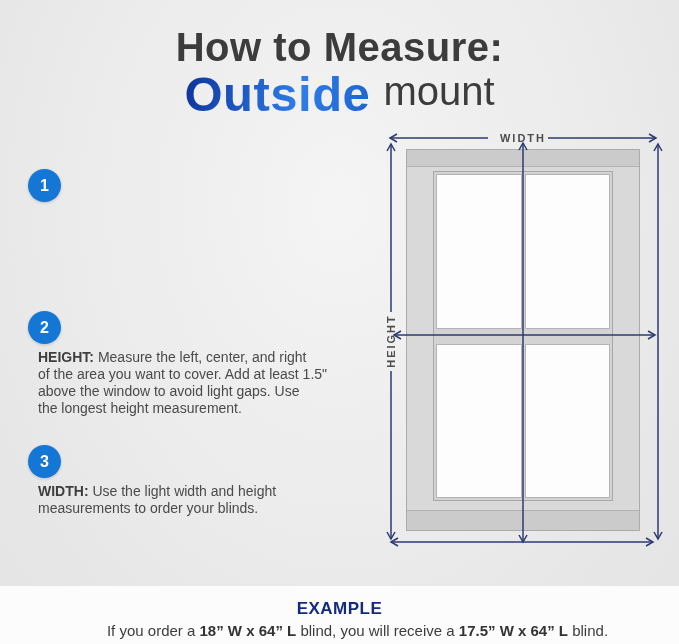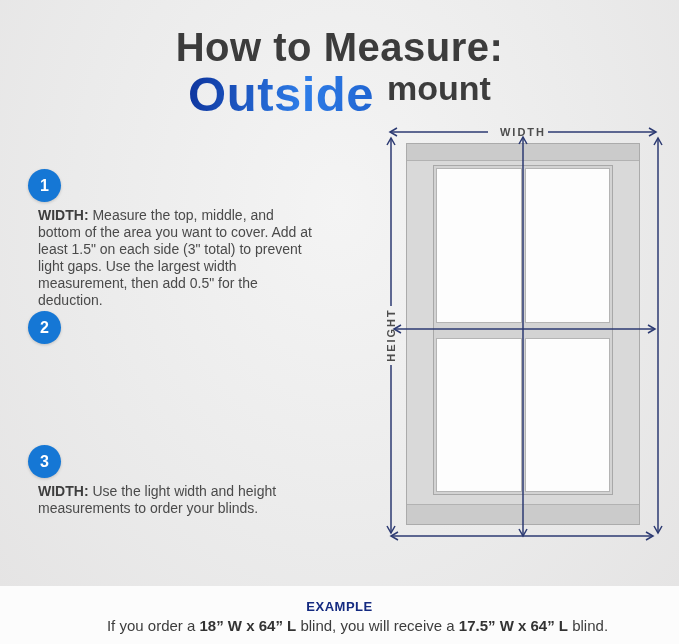--- a/index.html
+++ b/index.html
@@ -10,35 +10,35 @@
   }
   
   .title-wrap{position:absolute;top:26px;left:0;width:100%;text-align:center;}
   .title-line1{font-size:40px;font-weight:700;color:var(--title-gray);letter-spacing:.5px;line-height:42px;margin:0;}
   .title-line2{margin-top:1px;display:flex;align-items:flex-start;justify-content:center;gap:13px;}
   .title-highlight{
     font-size:49px;font-weight:800;letter-spacing:.5px;line-height:50px;
     background:linear-gradient(100deg,var(--grad-a) 0%,var(--grad-b) 62%,#1f63d0 100%);
     -webkit-background-clip:text;background-clip:text;color:transparent;
   }
-  .title-suffix{font-size:34px;font-weight:700;color:var(--title-gray);}
+  .title-suffix{font-size:40px;font-weight:400;color:var(--title-gray);}
   
   .step{position:absolute;left:28px;width:352px;}
   .step1{top:169px;} .step2{top:311px;} .step3{top:445px;}
   .badge{
     width:33px;height:33px;border-radius:50%;background:var(--accent);
     color:#fff;font-weight:700;font-size:16px;
     display:flex;align-items:center;justify-content:center;
     box-shadow:0 1px 3px rgba(0,0,0,.18);
   }
   .step-text{margin:5px 0 0 10px;font-size:14px;line-height:17px;color:#4a4a4a;}
   .step-label{font-weight:700;color:#3e3e3e;}
   .pre{white-space:pre-line;}
   
-  .diagram{position:absolute;left:385px;top:122px;width:294px;height:424px;}
+  .diagram{position:absolute;left:385px;top:128px;width:294px;height:424px;}
   .window{
     position:absolute;left:21px;top:21px;width:234px;height:382px;
     background:#d9d9d9;border:1px solid #ababab;box-sizing:border-box;
   }
   .win-top{position:absolute;left:0;right:0;top:0;height:16px;background:#cbcbcb;border-bottom:1px solid #b2b2b2;}
   .win-bottom{position:absolute;left:0;right:0;bottom:0;height:19px;background:#cbcbcb;border-top:1px solid #b2b2b2;}
   .sash{
     position:absolute;left:26px;right:26px;top:21px;bottom:29px;
     background:#d3d3d3;border:1px solid #a8a8a8;padding:2px;box-sizing:border-box;
     display:grid;grid-template-columns:1fr 1fr;grid-template-rows:1fr 1fr;
@@ -50,49 +50,47 @@
     position:absolute;font-size:11px;font-weight:600;color:#4d4d4d;
     letter-spacing:2px;white-space:nowrap;
   }
   .dim-width{left:138px;top:10px;transform:translate(-50%,-50%);}
   .dim-height{left:6px;top:213px;transform:translate(-50%,-50%) rotate(-90deg);}
   
   .footer{
     position:absolute;left:0;top:586px;width:100%;height:58px;
     background:#fcfcfc;text-align:center;
   }
-  .example-heading{margin-top:13px;font-size:13px;font-weight:700;color:var(--heading-navy);letter-spacing:.5px;}
+  .example-heading{margin-top:13px;font-size:17px;font-weight:700;color:var(--heading-navy);letter-spacing:.5px;}
   .example-line{margin-top:3px;font-size:15px;color:#3d3d3d;padding-left:36px;}
   .example-line b{font-weight:700;color:#333;}
 </style>
 </head>
 <body>
 
 <div class="page" style="--accent: #1577d5; --title-gray: #3c3c3c; --grad-a: #0d339c; --grad-b: #2e7de8; --heading-navy: #142a80;">
 
   <div class="title-wrap">
     <h1 class="title-line1">How to Measure:</h1>
     <div class="title-line2">
       <span class="title-highlight">Outside</span>
       <span class="title-suffix">mount</span>
     </div>
   </div>
 
   <div class="step step1">
     <div class="badge">1</div>
-    <p class="step-text"><span class="step-label">WIDTH:</span> <span class="pre">Measure the top, middle, and
-bottom of the area you want to cover. Add at
-least 1.5" on each side (3" total) to prevent
-light gaps. Use the largest width
-measurement, then add 0.5" for the
-deduction.</span></p>
   </div>
 
   <div class="step step2">
     <div class="badge">2</div>
+    <p class="step-text"><span class="step-label">HEIGHT:</span> <span class="pre">Measure the left, center, and right
+of the area you want to cover. Add at least 1.5"
+above the window to avoid light gaps. Use
+the longest height measurement.</span></p>
   </div>
 
   <div class="step step3">
     <div class="badge">3</div>
     <p class="step-text"><span class="step-label">WIDTH:</span> <span class="pre">Use the light width and height
 measurements to order your blinds.</span></p>
   </div>
 
   <div class="diagram">
 

